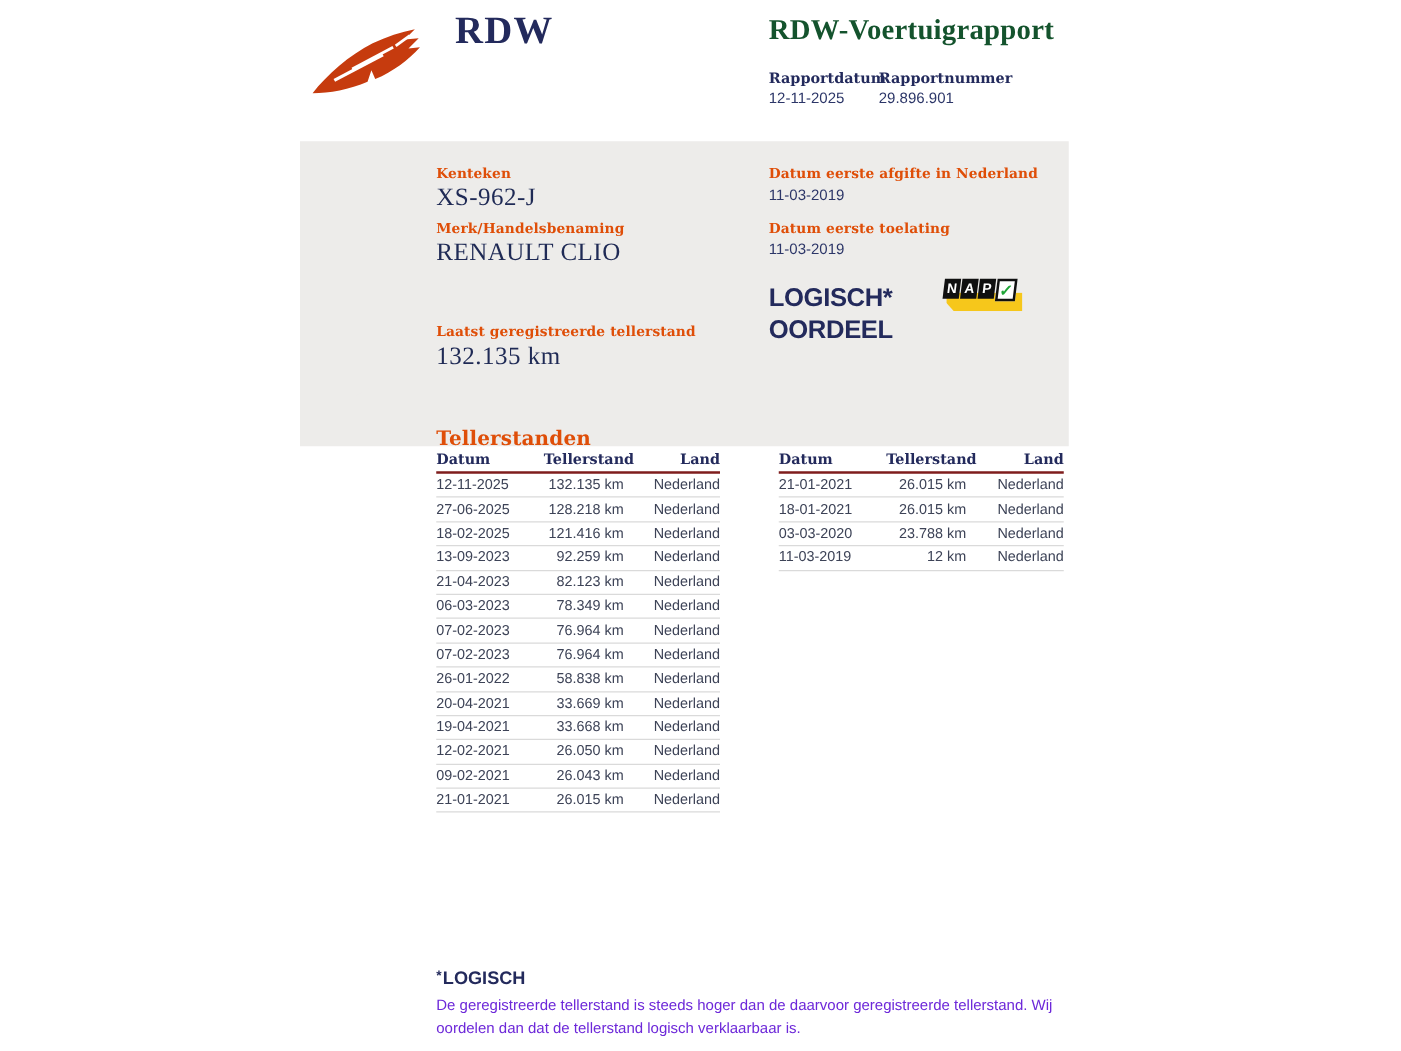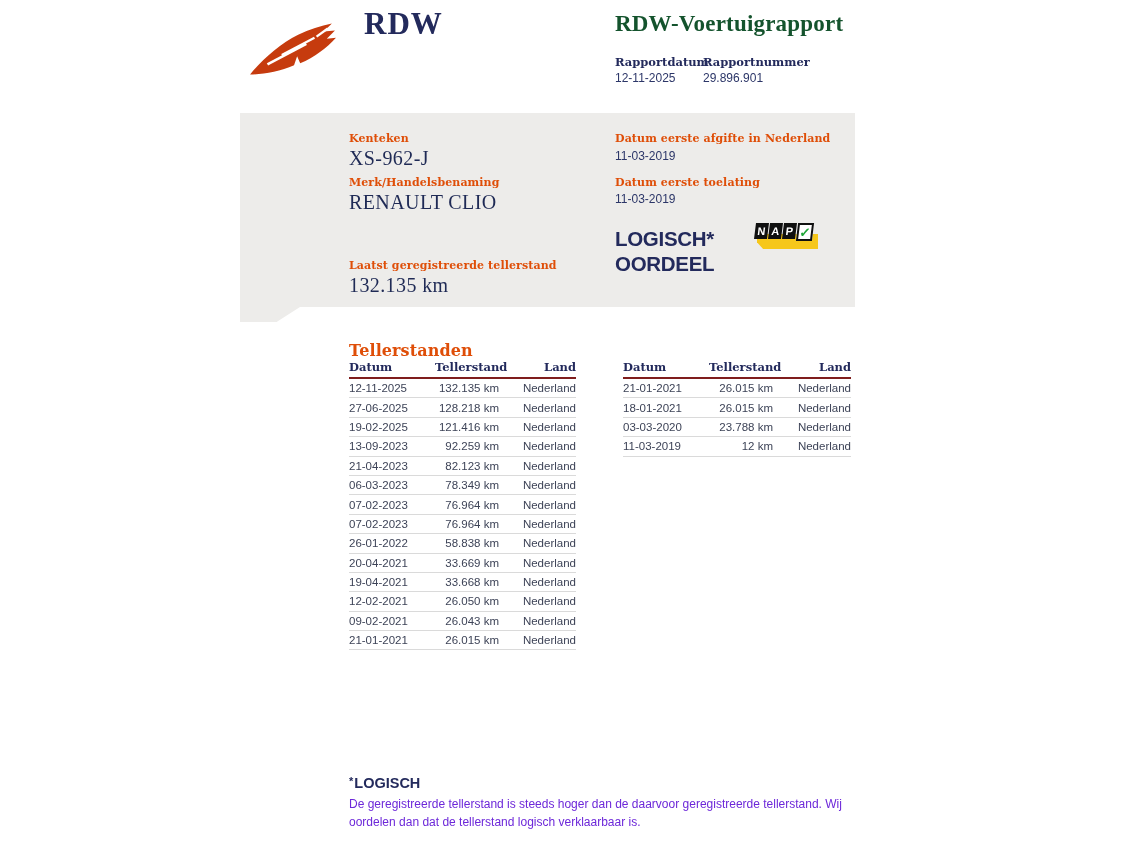--- a/index.html
+++ b/index.html
@@ -28,21 +28,21 @@
     color:#232a5c;white-space:nowrap;
   }
   .small-value{font-size:12px;color:#2c3668;white-space:nowrap;}
   .hf-label-1{left:615px;top:55px;}
   .hf-value-1{left:615px;top:71px;}
   .hf-label-2{left:703px;top:55px;}
   .hf-value-2{left:703px;top:71px;}
 
   
   .panel{
-    left:240px;top:113px;width:615px;height:194px;background:#edecea;
+    left:240px;top:113px;width:615px;height:244px;background:#edecea;
   }
   .panel-tail{
     position:absolute;left:0;top:194px;width:60px;height:15px;background:#edecea;
     clip-path:polygon(0 0,100% 0,61% 100%,0 100%);
   }
   .big-value{
     font-family:"Liberation Serif",serif;font-size:20px;color:#1f2a55;
     letter-spacing:0.4px;white-space:nowrap;
   }
   .p-kenteken-label{left:109px;top:19px;}
@@ -172,21 +172,21 @@
       <div class="tc c0">12-11-2025</div>
       <div class="tc c1">132.135 km</div>
       <div class="tc c2">Nederland</div>
     </div>
     <div class="trow">
       <div class="tc c0">27-06-2025</div>
       <div class="tc c1">128.218 km</div>
       <div class="tc c2">Nederland</div>
     </div>
     <div class="trow">
-      <div class="tc c0">19-02-2025</div>
+      <div class="tc c0">18-02-2025</div>
       <div class="tc c1">121.416 km</div>
       <div class="tc c2">Nederland</div>
     </div>
     <div class="trow">
       <div class="tc c0">13-09-2023</div>
       <div class="tc c1">92.259 km</div>
       <div class="tc c2">Nederland</div>
     </div>
     <div class="trow">
       <div class="tc c0">21-04-2023</div>

